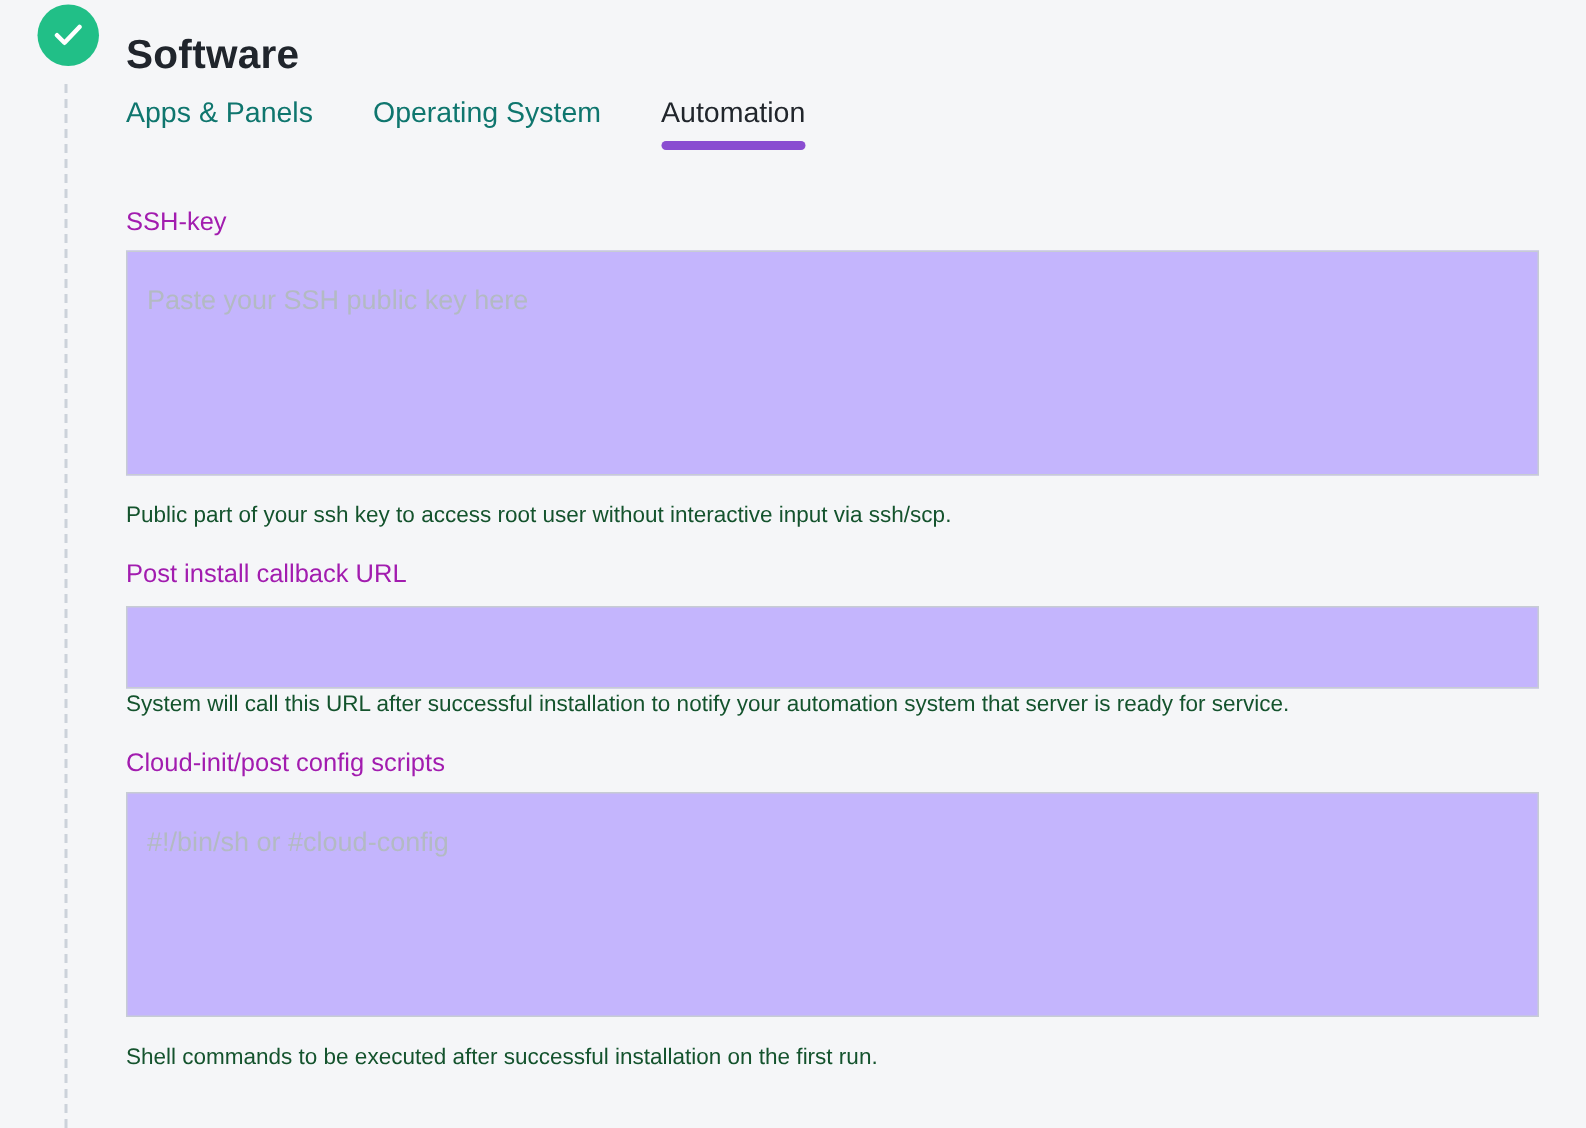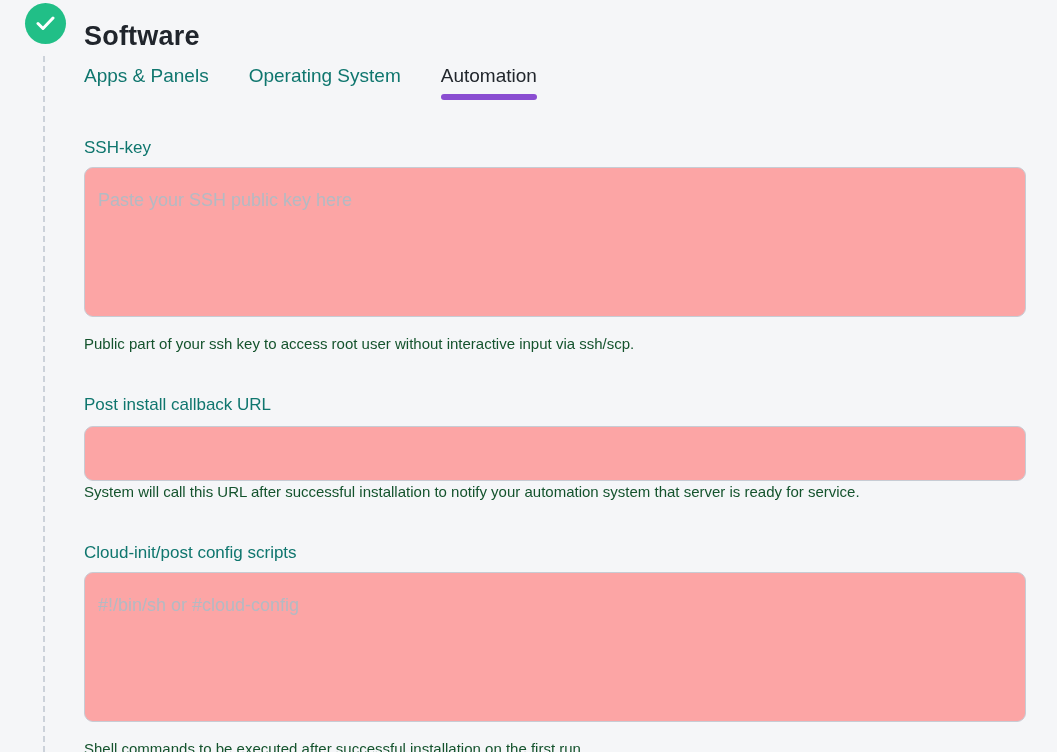--- a/index.html
+++ b/index.html
@@ -32,29 +32,29 @@
   .tab {
     font-size: 19px; color: #0f766e; line-height: 23px;
     cursor: pointer; display: inline-block;
   }
   .tab.active { color: #21262c; }
   .tab-underline {
     height: 6px; border-radius: 3px; margin-top: 7px;
     background: #8a4dd1; width: 100%;
   }
   .field-label {
-    font-size: 17px; color: #0f766e; line-height: 21px;
+    font-size: 17px; color: #a21caf; line-height: 21px;
   }
   .mt-first { margin-top: 37px; }
-  .mt-section { margin-top: 41px; }
+  .mt-section { margin-top: 19px; }
   .ta, .ti {
     display: block; width: 100%;
-    background: #fca5a5;
+    background: #c4b5fd;
     border: 1px solid #c7ccd4;
-    border-radius: 9px;
+    border-radius: 0;
     font-family: "Liberation Sans", sans-serif;
     font-size: 18px; color: #3c434c;
     outline: none; resize: none;
   }
   .ta { height: 150px; margin-top: 9px; padding: 20px 13px; line-height: 24px; }
   .ti { height: 55px; margin-top: 11px; padding: 0 13px; }
   .ta::placeholder, .ti::placeholder { color: #b3bac3; opacity: 1; }
   .help {
     font-size: 15px; color: #14532d; line-height: 19px;
   }

